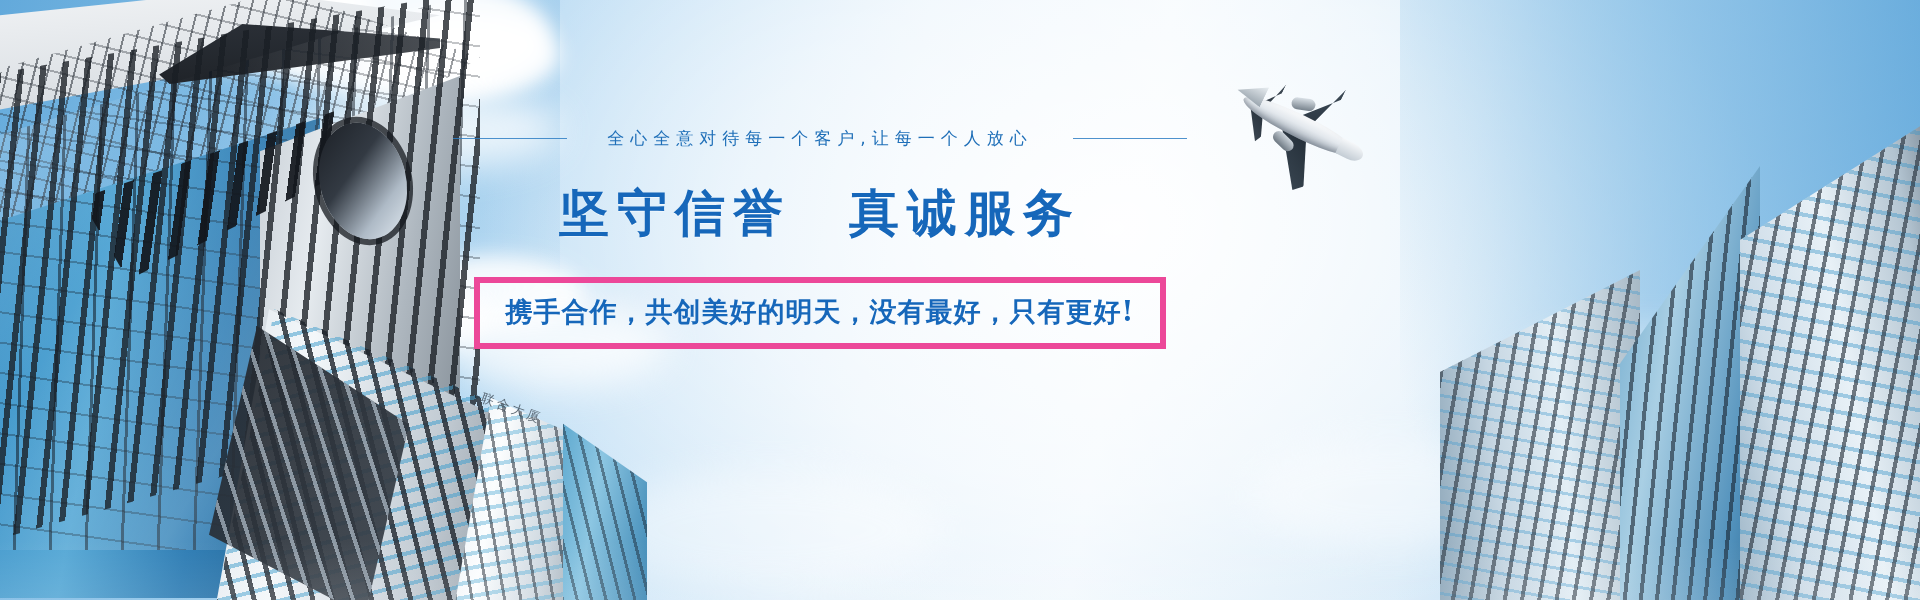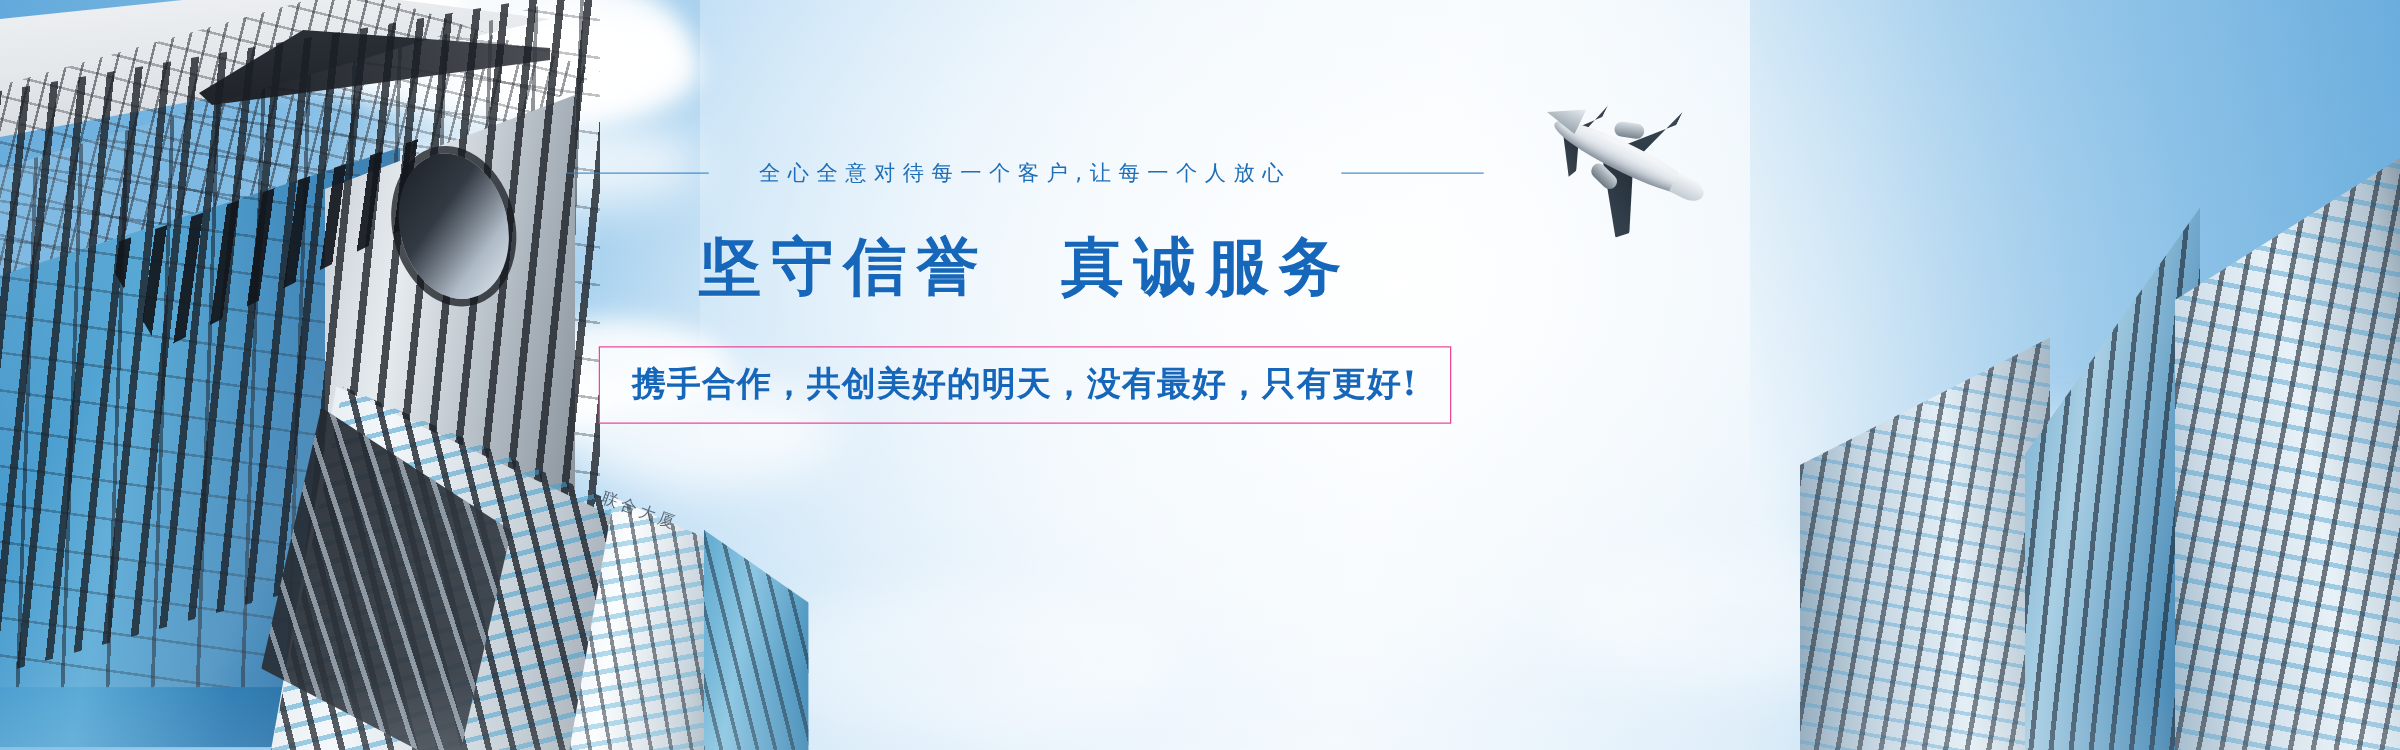--- a/index.html
+++ b/index.html
@@ -164,21 +164,21 @@
   .rule{height:1px;width:114px;background:#2f7fc4;opacity:.85;}
   .tagline{font-family:"DejaVu Sans","Liberation Sans",sans-serif;
     font-size:17px;letter-spacing:6px;color:#1f6fb8;white-space:nowrap;font-weight:400;}
 
   .headline{position:absolute;left:0;top:165px;width:1640px;text-align:center;
     font-family:"DejaVu Serif","Liberation Serif",serif;
     font-weight:700;font-size:50px;letter-spacing:8px;color:#1667ba;white-space:nowrap;
     text-shadow:0 1px 0 rgba(255,255,255,.45);}
 
   .subtitle-wrap{position:absolute;left:0;top:262px;width:1640px;display:flex;justify-content:center;}
-  .subtitle{border:1px solid #ec4899;padding:11px 26px 13px;
+  .subtitle{border:6px solid #ec4899;padding:11px 26px 13px;
     font-family:"DejaVu Serif","Liberation Serif",serif;
     font-weight:700;font-size:27px;letter-spacing:1px;color:#1667ba;white-space:nowrap;
     background:rgba(255,255,255,.06);}
 
   
   .bottom-fade{position:absolute;left:0;bottom:0;width:1920px;height:60px;
     background:linear-gradient(180deg,rgba(255,255,255,0),rgba(255,255,255,.10));}
 </style>
 </head>
 <body>

